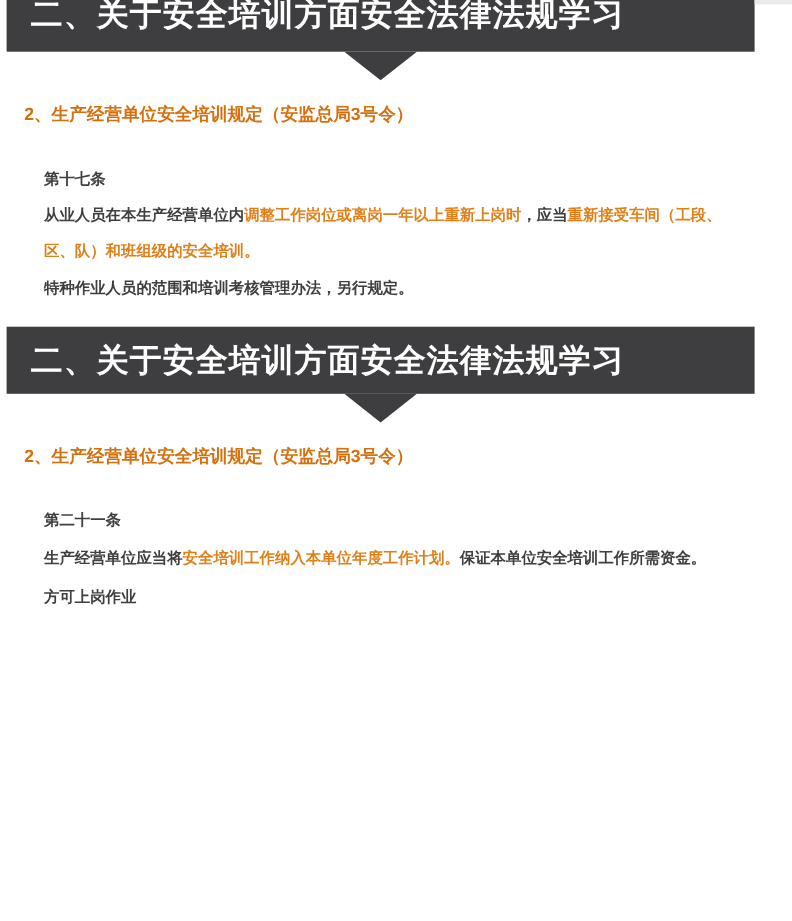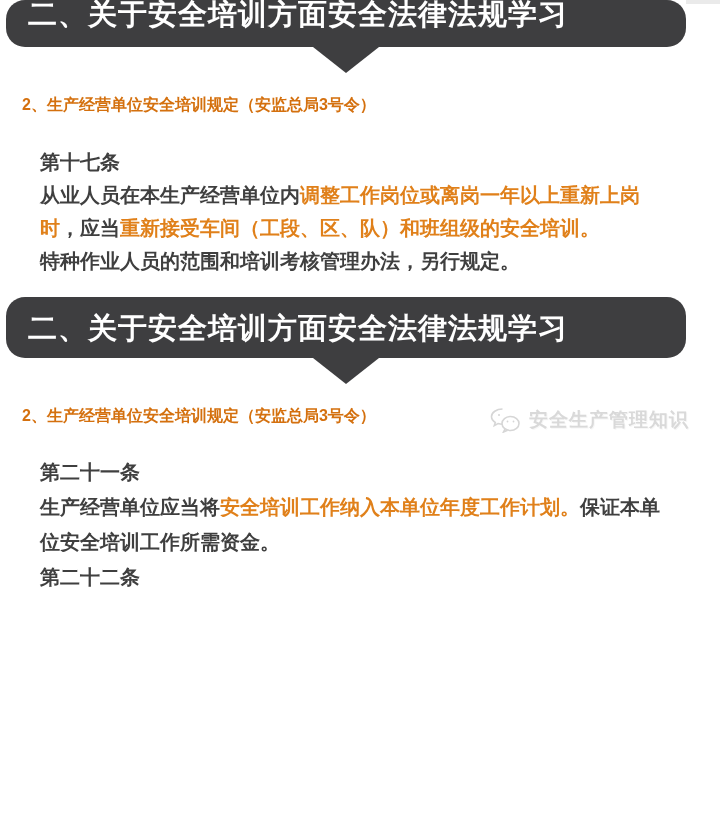--- a/index.html
+++ b/index.html
@@ -30,21 +30,20 @@
     width: 34px; height: 4px;
     background: var(--strip-gray);
   }
   .banner {
     margin-left: 6px;
     margin-right: 34px;
     background: var(--banner-bg);
     color: #ffffff;
     font-weight: bold;
     overflow: hidden;
-    border-radius: 19px;
   }
   .banner-1 { height: 47px; }
   .banner-1 .banner-text {
     display: block;
     font-size: 29px;
     line-height: 36px;
     padding-left: 22px;
     margin-top: -4px;
     letter-spacing: 1px;
     white-space: nowrap;
@@ -82,21 +81,21 @@
     font-size: 16px;
     line-height: 26px;
     font-weight: bold;
     white-space: nowrap;
   }
   .content {
     margin-left: 40px;
     width: 624px;
     color: var(--text-dark);
     font-weight: bold;
-    font-size: 20px;
+    font-size: 14px;
     text-align: left;
   }
   .content-1 { margin-top: 28px; line-height: 33px; }
   .content-2 { margin-top: 26px; line-height: 35px; }
   .content p { margin: 0; }
   .content .hl { color: var(--highlight); }
   .watermark {
     position: absolute;
     top: 407px;
     left: 488px;
@@ -125,41 +124,30 @@
     </div>
     <div class="arrow-row">
       <div class="triangle-down"></div>
     </div>
     <h2 class="section-heading">2、生产经营单位安全培训规定（安监总局3号令）</h2>
     <div class="content content-1">
       <p><span>第十七条</span></p>
       <p><span>从业人员在本生产经营单位内</span><span class="hl">调整工作岗位或离岗一年以上重新上岗时</span><span>，应当</span><span class="hl">重新接受车间（工段、区、队）和班组级的安全培训。</span></p>
       <p><span>特种作业人员的范围和培训考核管理办法，另行规定。</span></p>
     </div>
-    <div class="watermark">
-      <svg width="34" height="26" viewBox="0 0 34 26">
-        <path d="M14.5 2 C8.5 2 3.5 5.4 3.5 9.6 C3.5 12 5 14.1 7.3 15.5 L6.3 18.6 L10 16.6 C11.4 17 12.9 17.2 14.5 17.2" fill="none" stroke="#d6d6d6" stroke-width="1.6"></path>
-        <ellipse cx="22.5" cy="16.5" rx="8.5" ry="7" fill="none" stroke="#d6d6d6" stroke-width="1.6"></ellipse>
-        <path d="M17 22 L15.5 25 L19.5 23.2" fill="none" stroke="#d6d6d6" stroke-width="1.6"></path>
-        <circle cx="11" cy="8" r="1" fill="#d6d6d6"></circle>
-        <circle cx="19.5" cy="14.5" r="0.9" fill="#d6d6d6"></circle>
-        <circle cx="25.5" cy="14.5" r="0.9" fill="#d6d6d6"></circle>
-      </svg>
-      <span>安全生产管理知识</span>
-    </div>
   </section>
 
   <section>
     <div class="banner banner-2">
       <span class="banner-text">二、关于安全培训方面安全法律法规学习</span>
     </div>
     <div class="arrow-row">
       <div class="triangle-down"></div>
     </div>
     <h2 class="section-heading">2、生产经营单位安全培训规定（安监总局3号令）</h2>
     <div class="content content-2">
       <p><span>第二十一条</span></p>
       <p><span>生产经营单位应当将</span><span class="hl">安全培训工作纳入本单位年度工作计划。</span><span>保证本单位安全培训工作所需资金。</span></p>
-      <p><span>第二十二条</span></p>
+      <p><span>方可上岗作业</span></p>
     </div>
   </section>
 
 </div>
 
 </body></html>

